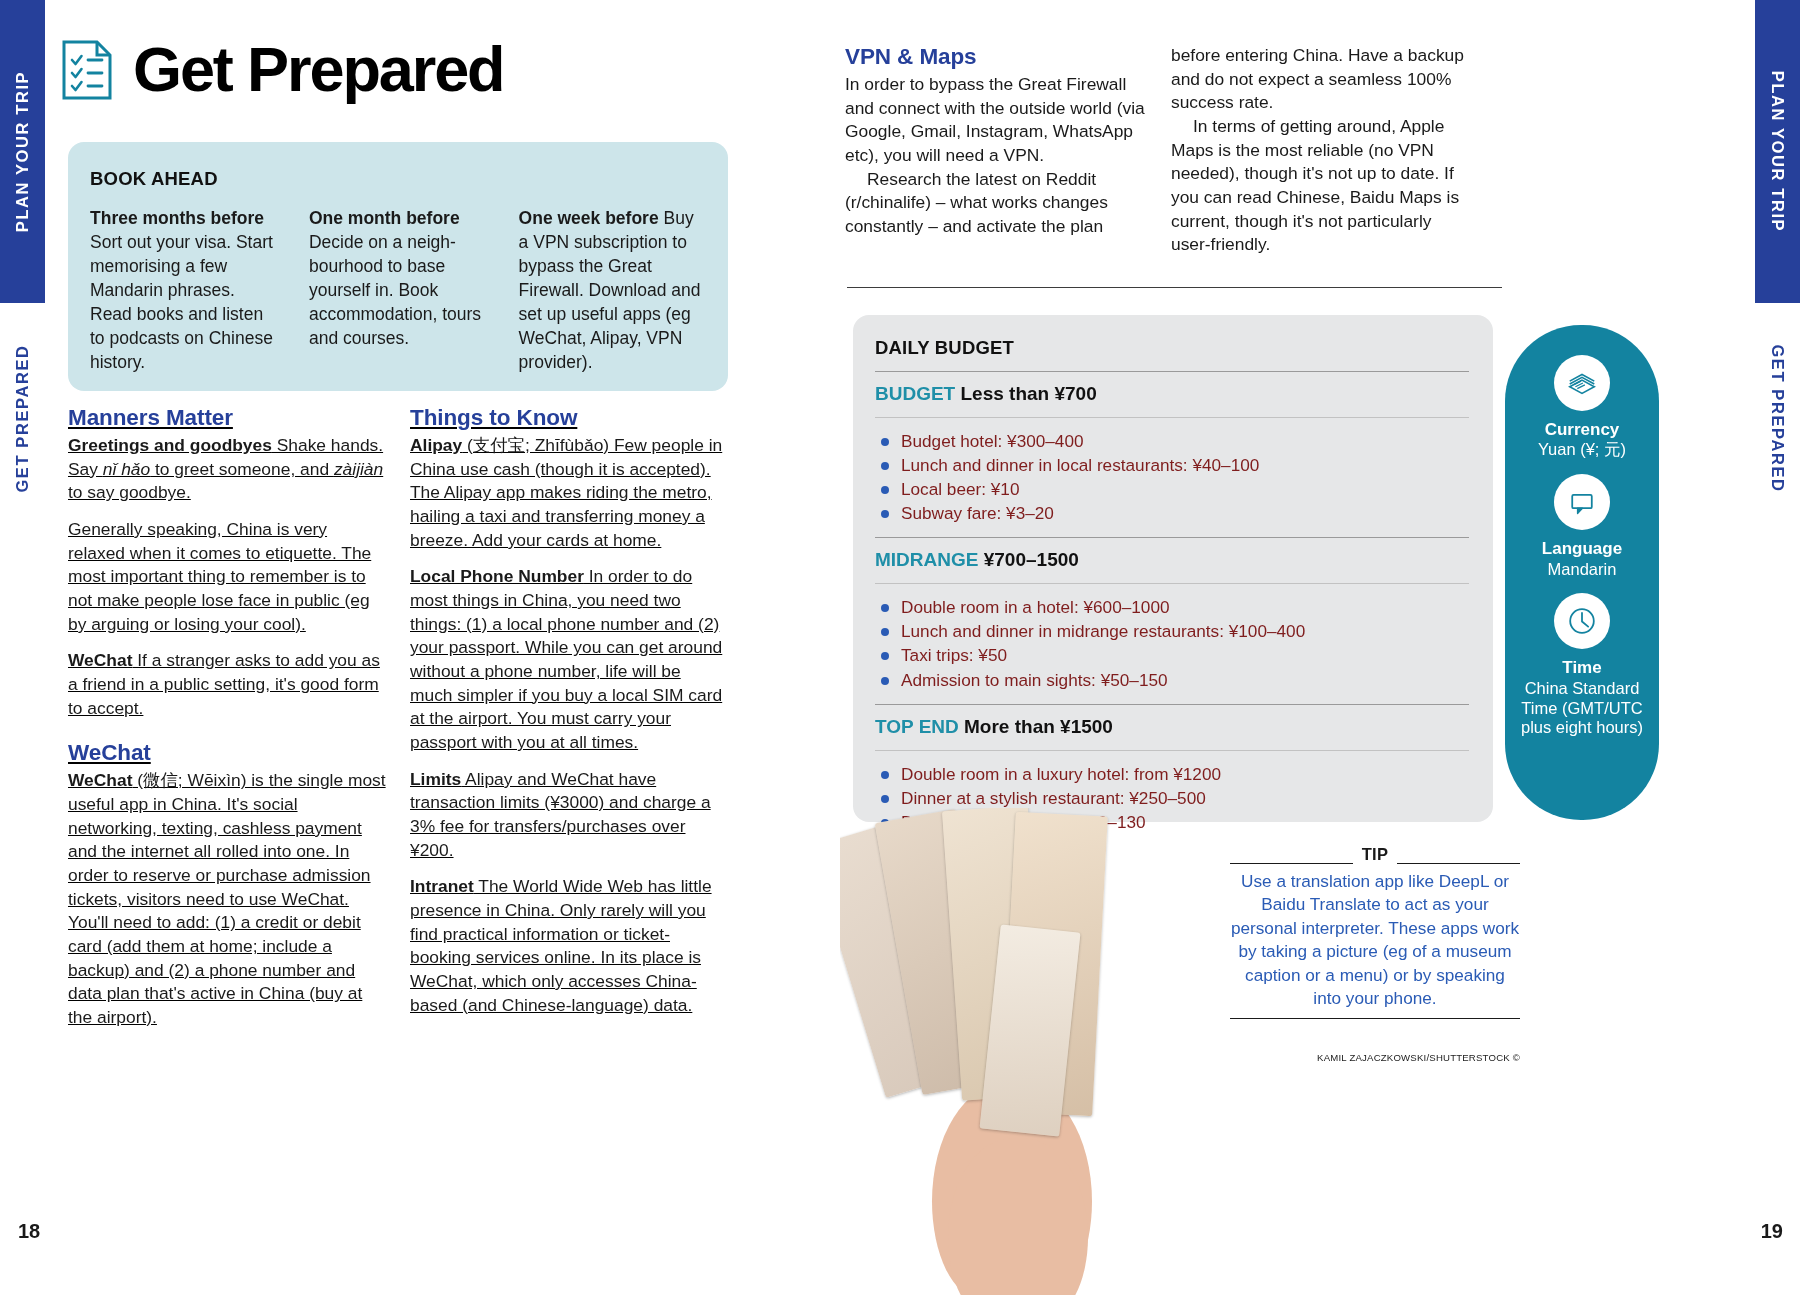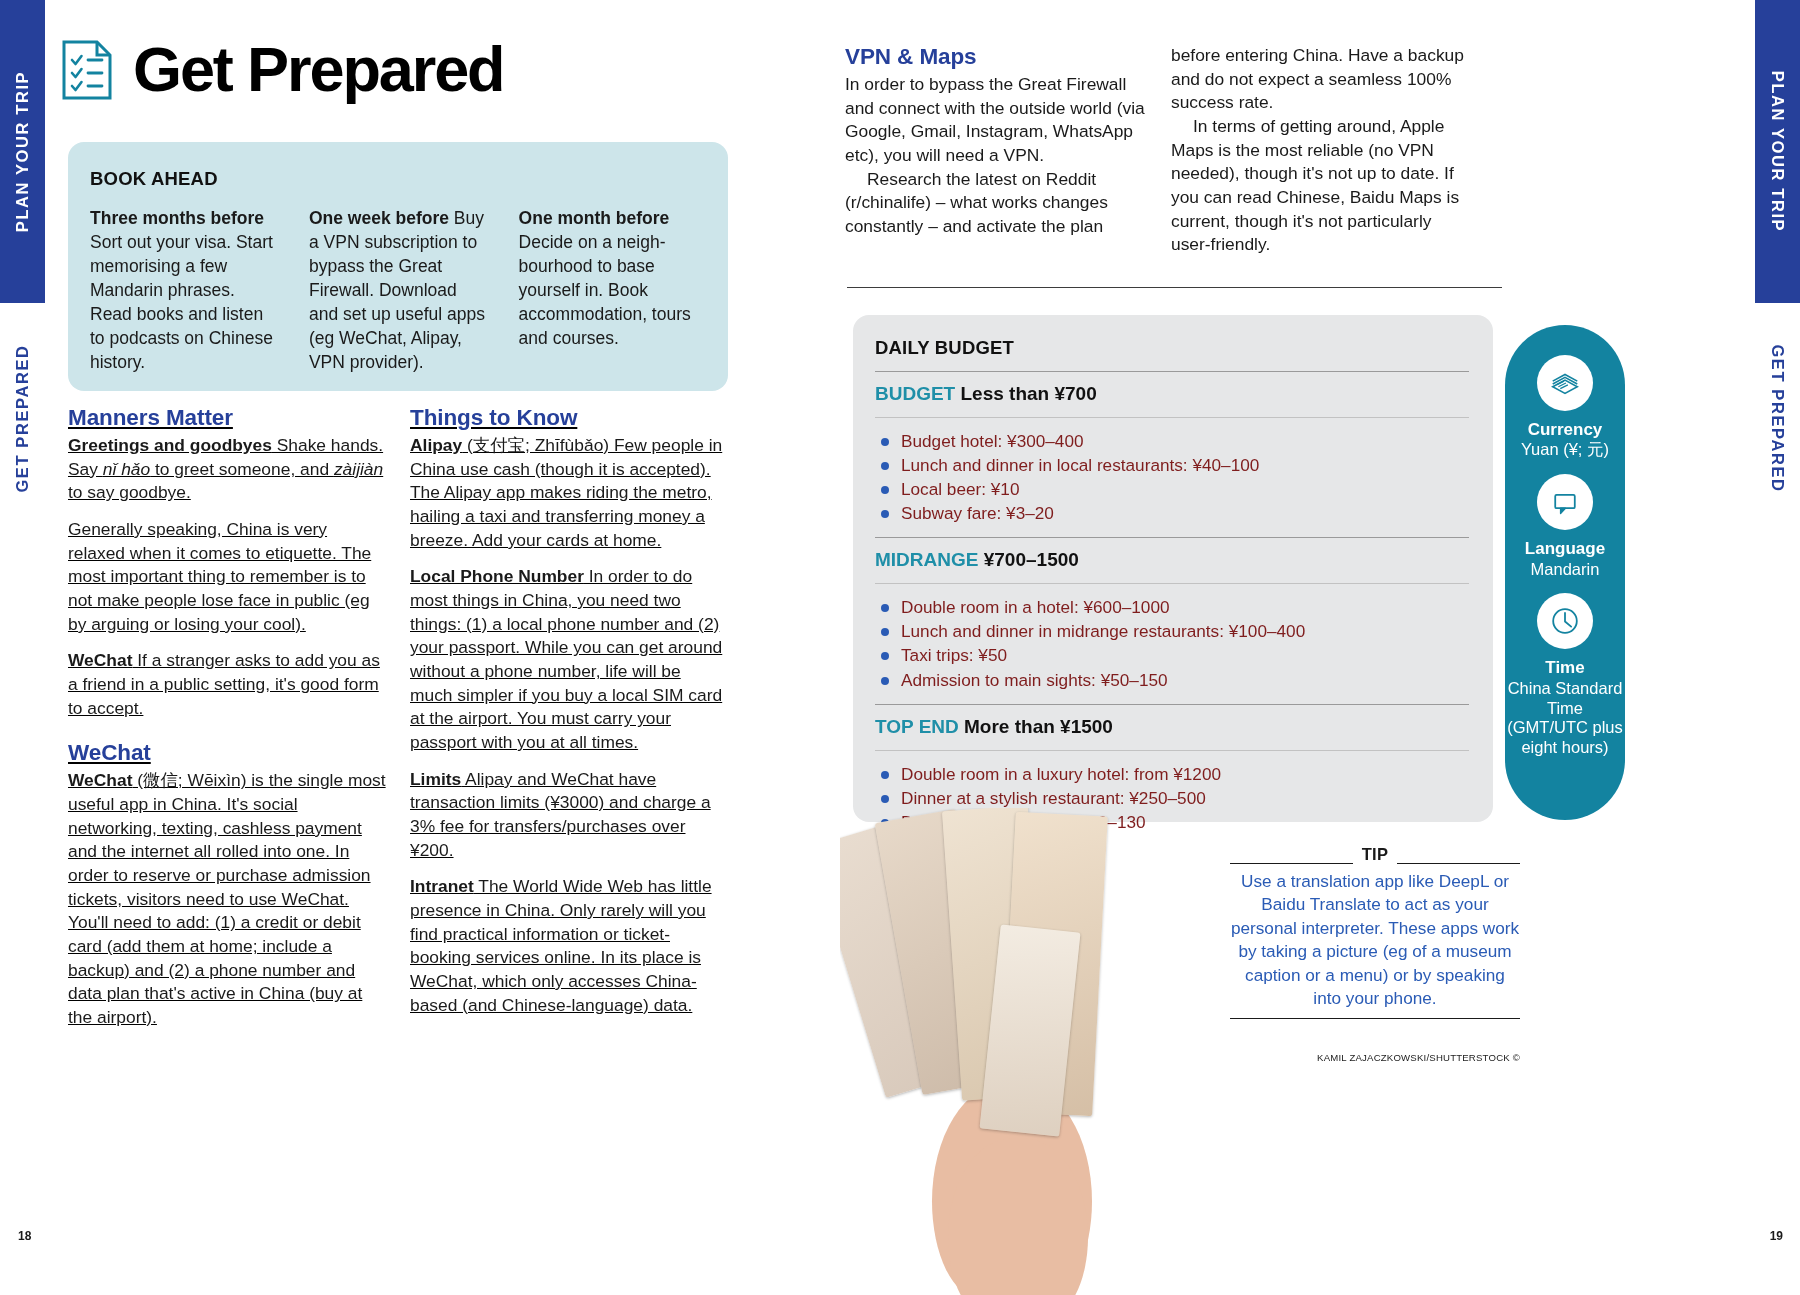--- a/index.html
+++ b/index.html
@@ -80,21 +80,21 @@
   .h2.teal { color: #26409a; }
   p.body {
     font-size: 17.4px; line-height: 1.36; color: #1a1a1a;
     margin-bottom: 13px;
   }
   p.body b { font-weight: bold; }
   p.body i { font-style: italic; }
   .spacer-sm { height: 7px; }
 
   .pagenum {
-    position: absolute; font-size: 12px; font-weight: bold; color: #1a1a1a;
+    position: absolute; font-size: 20px; font-weight: bold; color: #1a1a1a;
   }
   .pagenum-left  { left: 18px;  bottom: 52px; }
   .pagenum-right { right: 17px; bottom: 52px; }
 
   
   .right-page { position: absolute; left: 845px; top: 0; width: 910px; height: 1295px; }
 
   .rp-cols {
     position: absolute; left: 0; top: 44px; width: 660px;
     display: flex; gap: 26px;
@@ -128,21 +128,21 @@
   }
   .bp-list li::before {
     content: ""; position: absolute; left: 6px; top: 9px;
     width: 8px; height: 8px; border-radius: 50%;
     background: #2a5bb5;
   }
 
   
   .facts-pill {
     position: absolute; left: 660px; top: 325px;
-    width: 120px; height: 495px;
+    width: 154px; height: 495px;
     background: #1383a0;
     border-radius: 76px;
     display: flex; flex-direction: column; align-items: center;
     padding-top: 30px;
     color: #fff;
   }
   .fact { width: 100%; text-align: center; margin-bottom: 14px; }
   .fact-icon {
     width: 56px; height: 56px; border-radius: 50%;
     background: #ffffff; margin: 0 auto 9px auto;
@@ -222,24 +222,24 @@
       <h1 class="page-title">Get Prepared</h1>
     </div>
 
     <div class="book-ahead">
       <div class="ba-title">BOOK AHEAD</div>
       <div class="ba-cols">
         <div class="ba-col">
           <b>Three months before</b><span> Sort out your visa. Start memorising a few Mandarin phrases. Read books and listen to podcasts on Chinese history.</span>
         </div>
         <div class="ba-col">
+          <b>One month before</b><span> Decide on a neigh-bourhood to base yourself in. Book accommodation, tours and courses.</span>
+        </div>
+        <div class="ba-col">
           <b>One week before</b><span> Buy a VPN subscription to bypass the Great Firewall. Download and set up useful apps (eg WeChat, Alipay, VPN provider).</span>
-        </div>
-        <div class="ba-col">
-          <b>One month before</b><span> Decide on a neigh-bourhood to base yourself in. Book accommodation, tours and courses.</span>
         </div>
       </div>
     </div>
 
     <div class="cols2">
 
       <div class="col">
         <h2 class="h2">Manners Matter</h2>
         <p class="body">
           <b>Greetings and goodbyes</b><span> Shake hands. Say </span><i>nǐ hǎo</i><span> to greet someone, and </span><i>zàijiàn</i><span> to say goodbye.</span>

